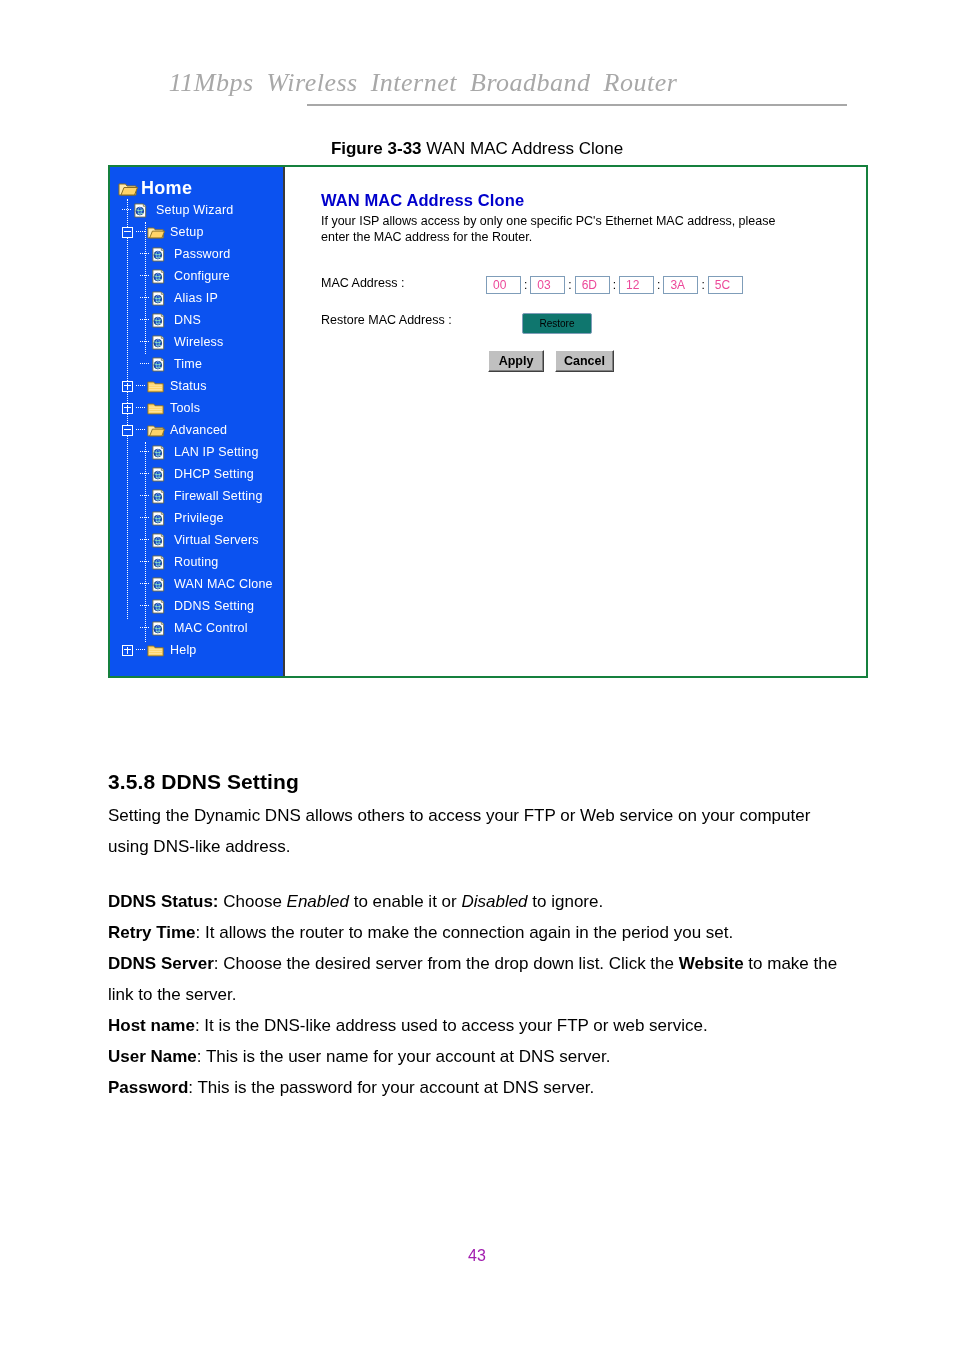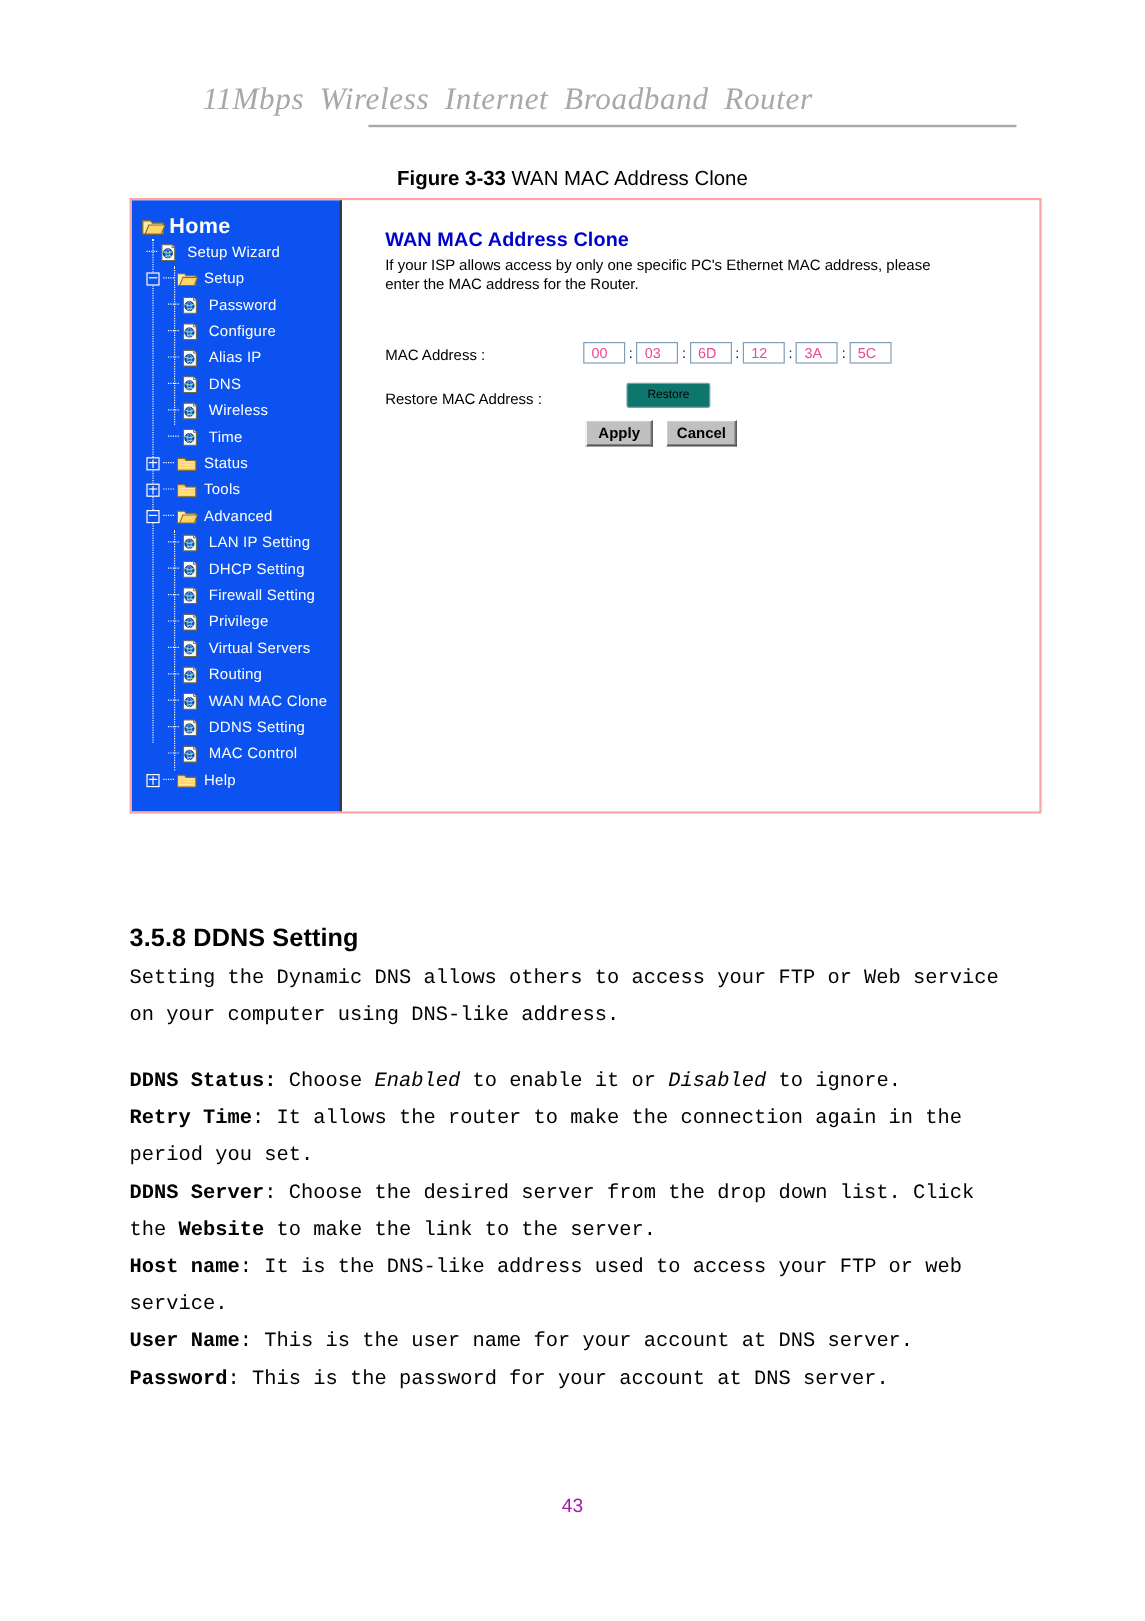--- a/index.html
+++ b/index.html
@@ -54,21 +54,21 @@
   }
   .figure-caption b { font-weight: bold; }
 
   
   .shot {
     position: absolute;
     left: 108px;
     top: 165px;
     width: 760px;
     height: 513px;
-    border: 2px solid #fca5a5;
+    border: 2px solid #15803d;
     background: #ffffff;
     box-sizing: border-box;
     display: flex;
   }
 
   
   .sidebar {
     width: 175px;
     background: #0b52f0;
     border-right: 2px solid #3a3a3a;
@@ -175,21 +175,21 @@
     font-size: 12.5px;
     line-height: 16px;
     color: #000;
     width: 480px;
     margin: 0;
   }
 
   .form-area { margin-top: 31px; }
   .form-row {
     display: flex;
-    align-items: flex-end;
+    align-items: flex-start;
     height: 27px;
     margin-bottom: 10px;
   }
   .form-label {
     width: 165px;
     font-size: 12.5px;
     color: #000;
     flex: 0 0 auto;
   }
   .mac-group { display: flex; align-items: center; }
@@ -256,21 +256,20 @@
   .h-section {
     font-size: 21px;
     font-weight: bold;
     margin: 0 0 6px 0;
     letter-spacing: 0.1px;
   }
   .para {
     font-size: 17px;
     line-height: 31px;
     margin: 0;
-    font-family: Liberation Mono, monospace;
   }
   .para-gap { height: 24px; }
   .para b { font-weight: bold; }
   .para i { font-style: italic; }
 
   
   .page-number {
     position: absolute;
     left: 0;
     top: 1247px;

